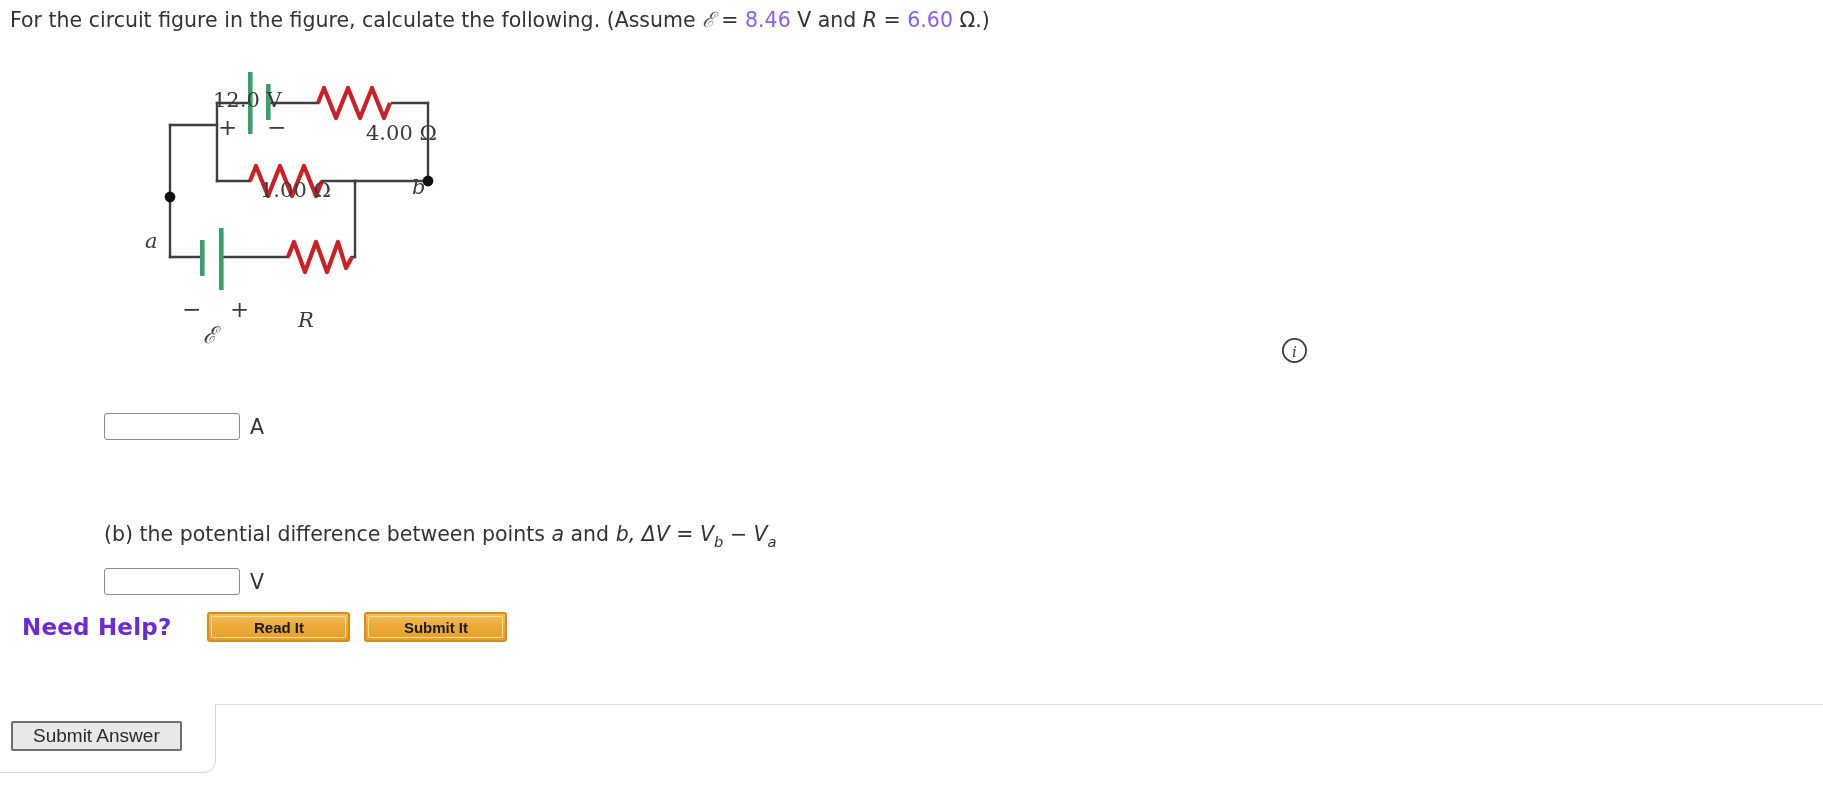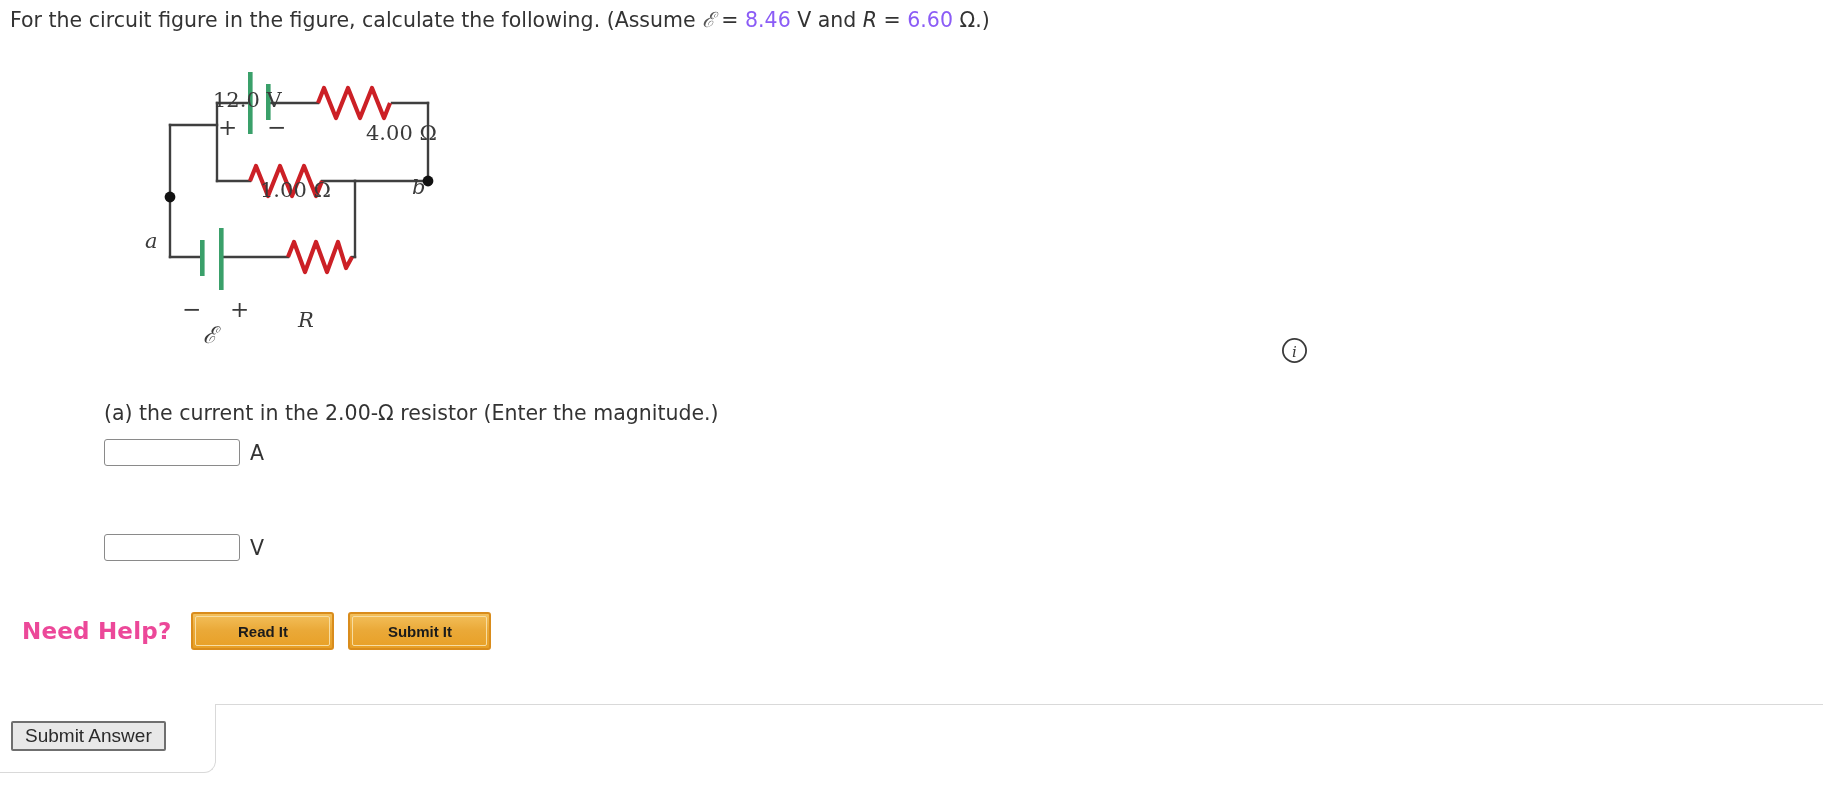--- a/index.html
+++ b/index.html
@@ -121,27 +121,27 @@
   #need-help {
     position: absolute;
     left: 22px;
     top: 612px;
     display: flex;
     align-items: center;
   }
   #need-help-label {
     font-size: 23px;
     font-weight: bold;
-    color: #ec4899;
+    color: #6d28d9;
     letter-spacing: 0.2px;
-    margin-right: 20px;
+    margin-right: 36px;
   }
   .help-btn {
     width: 143px;
-    height: 38px;
+    height: 30px;
     margin-right: 14px;
     background: linear-gradient(to bottom, #f3c05c 0%, #eaa938 48%, #e8a026 100%);
     border: 2px solid #d98c1c;
     border-radius: 3px;
     display: flex;
     align-items: center;
     justify-content: center;
     box-sizing: border-box;
     padding: 2px;
   }
@@ -181,21 +181,21 @@
     border-right: 1px solid #d9d9d9;
     border-bottom: 1px solid #d9d9d9;
     border-bottom-right-radius: 12px;
     box-sizing: border-box;
   }
   #submit-answer-button {
     position: absolute;
     left: 11px;
     top: 721px;
     height: 30px;
-    padding: 0 12px;
+    padding: 0 20px;
     background: #e8e8e8;
     border: 2px solid #6f6f6f;
     border-radius: 2px;
     font-size: 19px;
     color: #2b2b2b;
     font-family: "Liberation Sans", sans-serif;
     display: flex;
     align-items: center;
     box-sizing: border-box;
   }
@@ -267,28 +267,28 @@
 </div>
 
 <div id="info-icon">
   <svg width="27" height="27" viewBox="0 0 27 27">
     <circle cx="13.5" cy="13.5" r="11.6" fill="none" stroke="#3a3a3a" stroke-width="1.8"></circle>
     <text x="13.5" y="19.5" text-anchor="middle" font-family="DejaVu Serif, serif" font-style="italic" font-size="15" fill="#3a3a3a">i</text>
   </svg>
 </div>
 
 <div class="question" id="q-a">
-  <div class="q-text">(a) the current in the 2.00-Ω resistor (Enter the magnitude.)</div>
   <div class="answer-row">
     <input class="answer-input" type="text" value="" placeholder="" style="">
     <span class="unit">A</span>
   </div>
 </div>
 
 <div class="question" id="q-b">
+  <div class="q-text"><span>(b) the potential difference between points </span><span class="ital">a</span><span> and </span><span class="ital">b</span><span class="ital">, ΔV = V</span><sub>b</sub><span class="ital"> − V</span><sub>a</sub></div>
   <div class="answer-row">
     <input class="answer-input" type="text" value="" placeholder="" style="">
     <span class="unit">V</span>
   </div>
 </div>
 
 <div id="need-help">
   <div id="need-help-label">Need Help?</div>
   <div class="help-btn">
     <div class="help-btn-inner">

